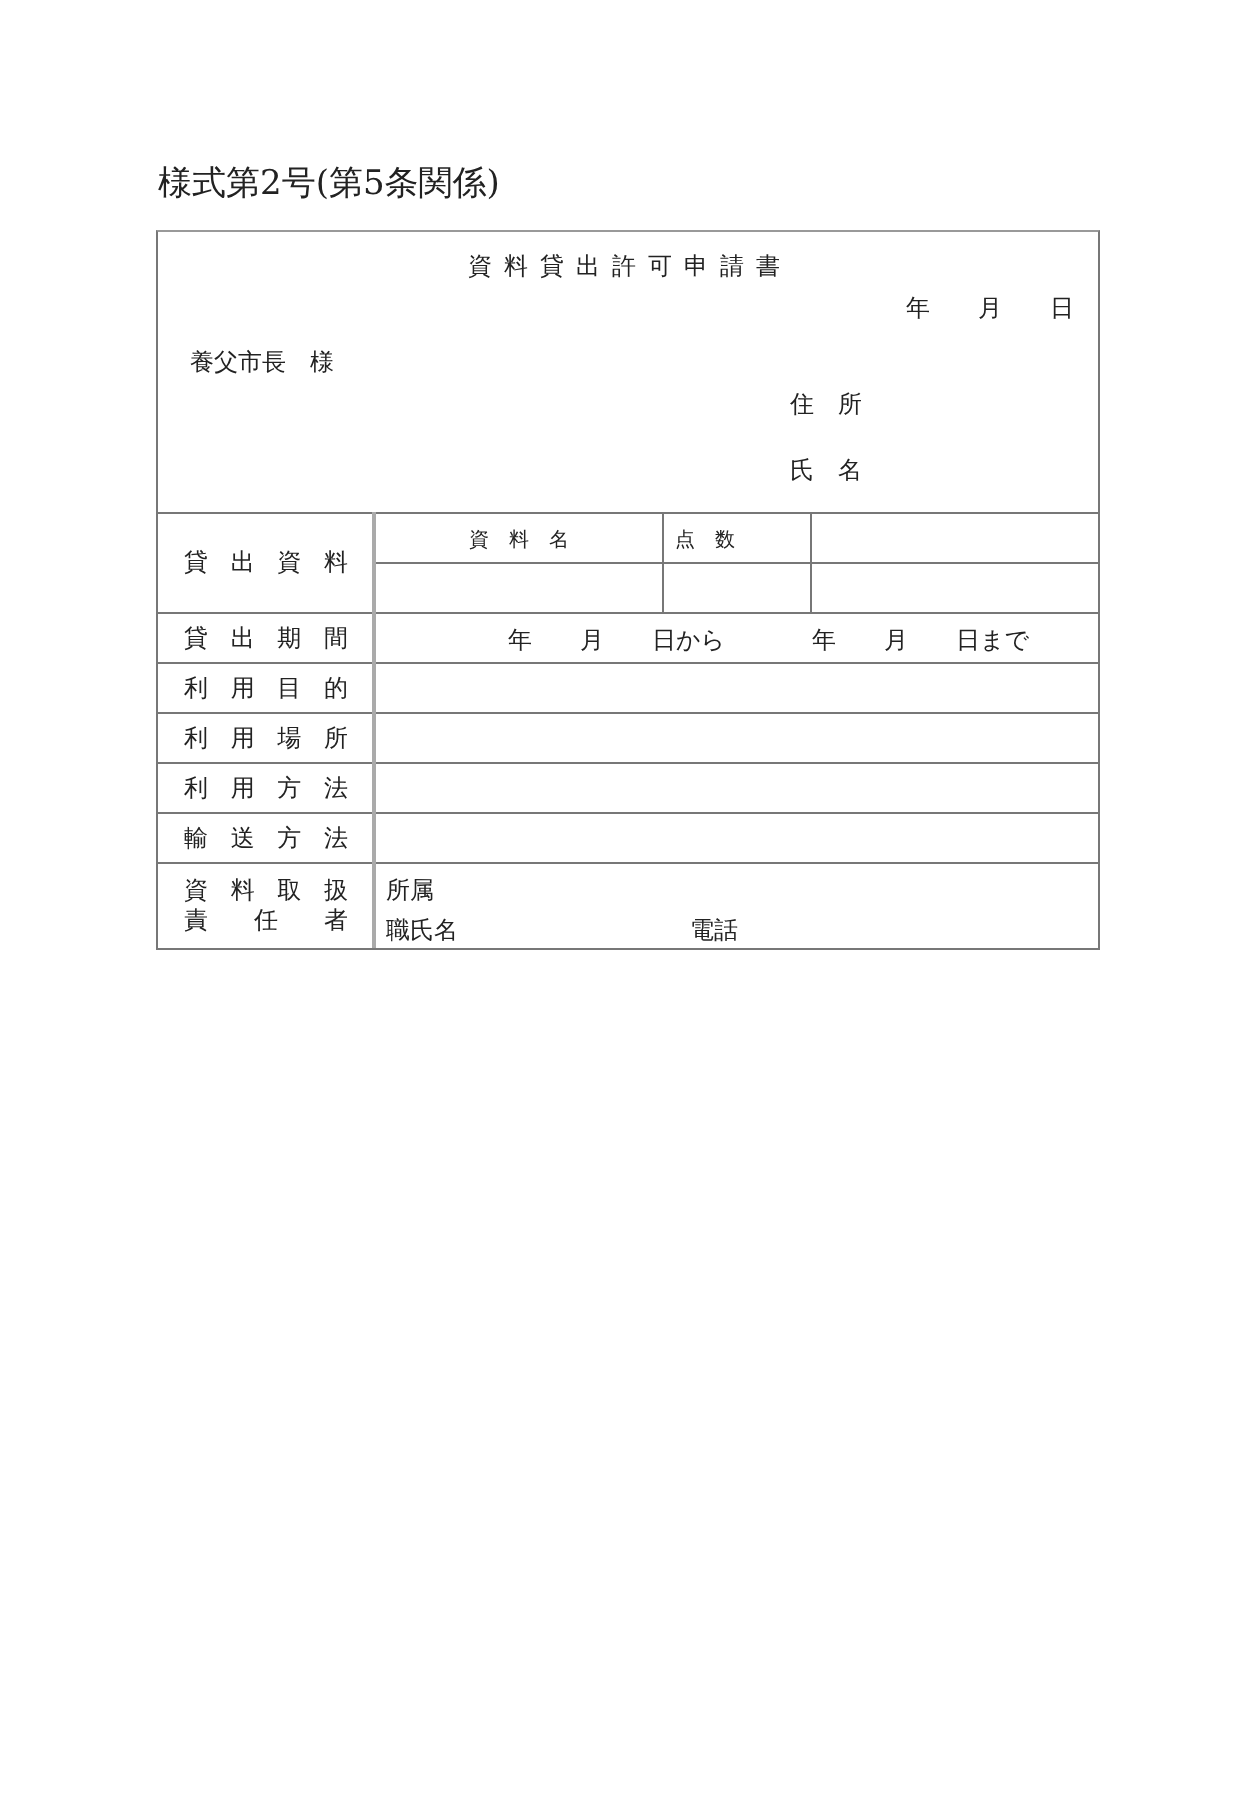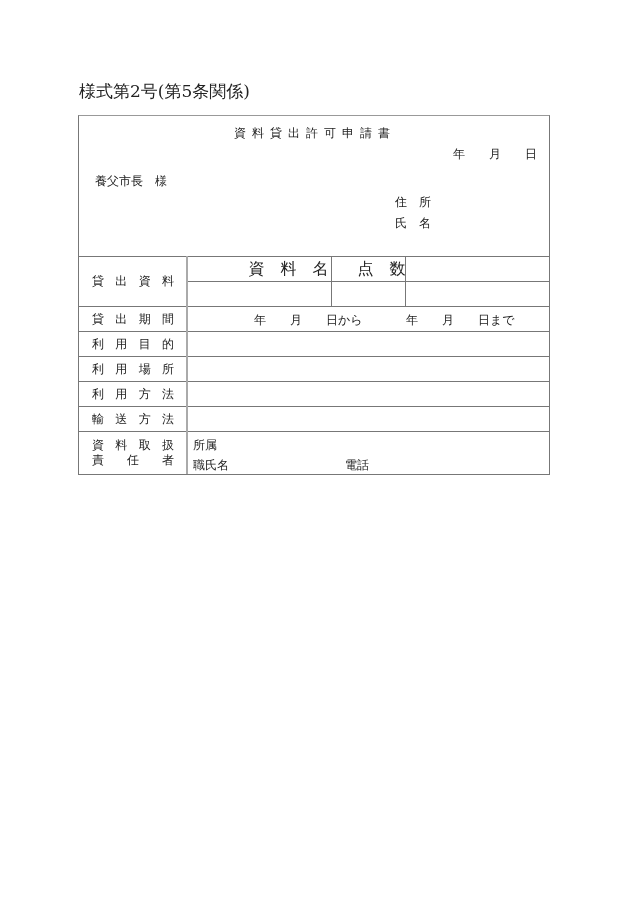--- a/index.html
+++ b/index.html
@@ -81,22 +81,21 @@
       flex-direction: column;
       line-height: 15px;
     }
     .header-cell {
       position: absolute;
       top: 141px;
       height: 25px;
       display: flex;
       align-items: center;
       justify-content: center;
-      font-size: 16px;
-      padding-left: 29px;
+      font-size: 10px;
     }
   </style>
 </head>
 <body>
 
 <div class="form-number">様式第2号(第5条関係)</div>
 
 <div class="form-box">
 
   <div class="abs title">資料貸出許可申請書</div>
@@ -104,21 +103,21 @@
   <span class="abs date-line" style="left:374px;">年</span>
   <span class="abs date-line" style="left:410px;">月</span>
   <span class="abs date-line" style="left:446px;">日</span>
 
   <div class="abs" style="left:16px; top:57px;">養父市長　様</div>
 
   <div class="abs" style="left:316px; top:78px;">
     <span>住</span><span style="display:inline-block;width:12px;"></span><span>所</span>
   </div>
 
-  <div class="abs" style="left:316px; top:99px;">
+  <div class="abs" style="left:316px; top:111px;">
     <span>氏</span><span style="display:inline-block;width:12px;"></span><span>名</span>
   </div>
 
 
   <div class="hline" style="left:0; top:140px; width:470px;"></div>
   <div class="hline" style="left:108px; top:165px; width:362px;"></div>
   <div class="hline" style="left:0; top:190px; width:470px;"></div>
   <div class="hline" style="left:0; top:215px; width:470px;"></div>
   <div class="hline" style="left:0; top:240px; width:470px;"></div>
   <div class="hline" style="left:0; top:265px; width:470px;"></div>

